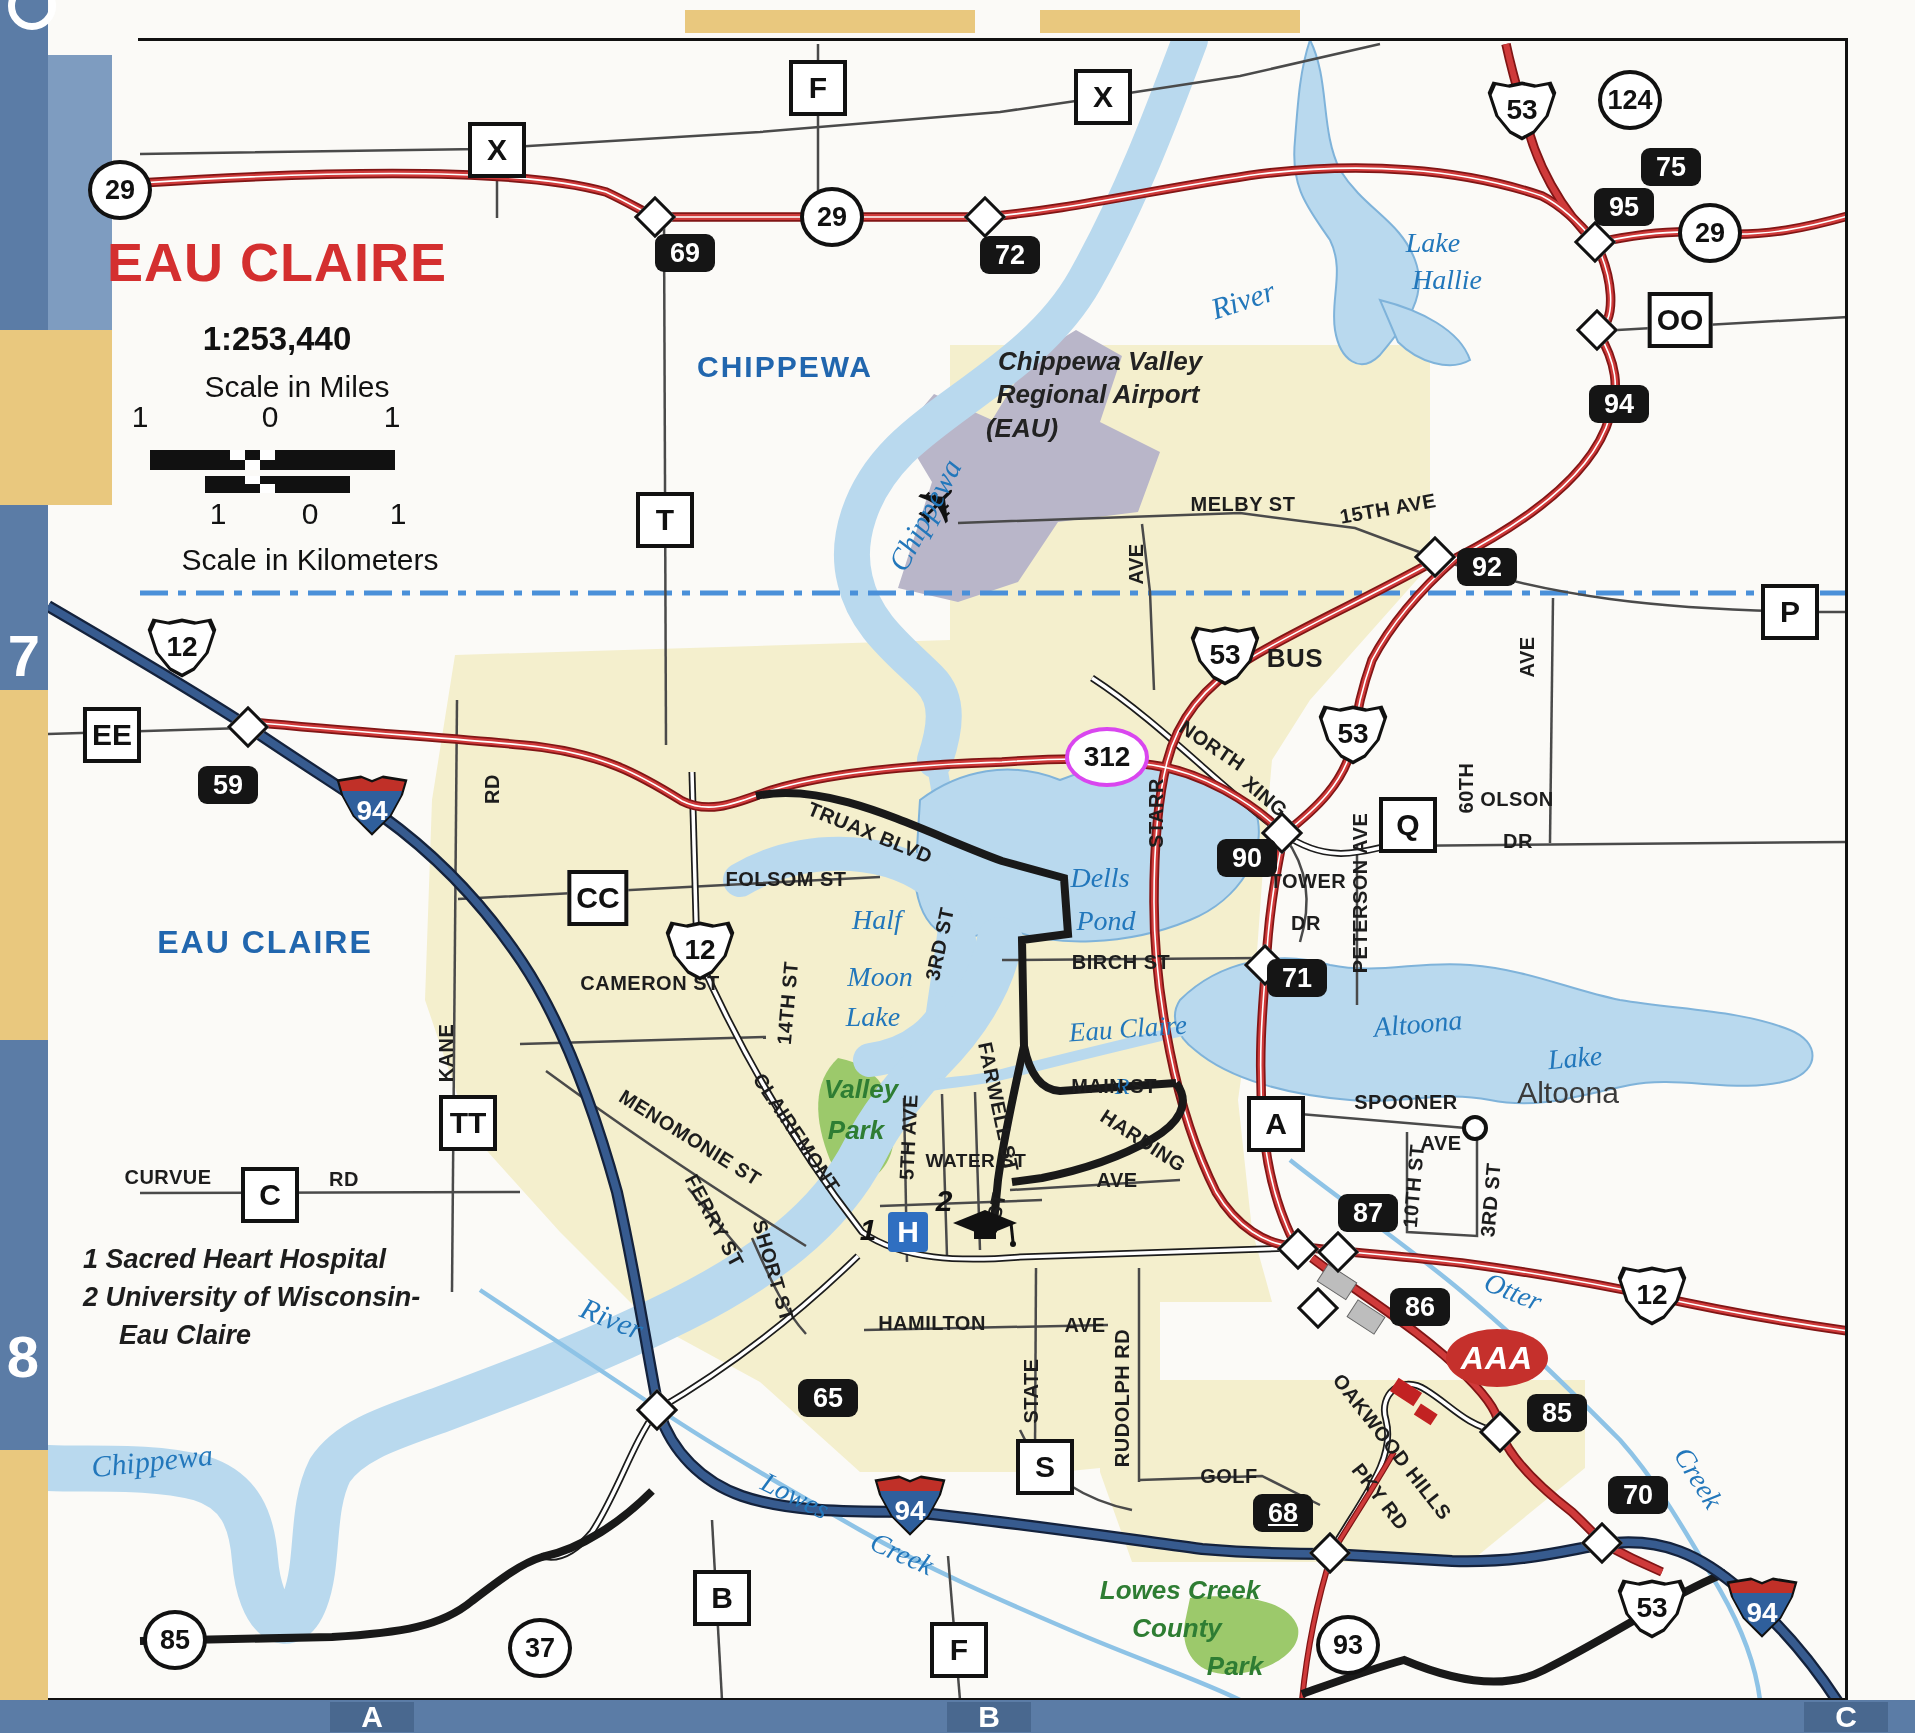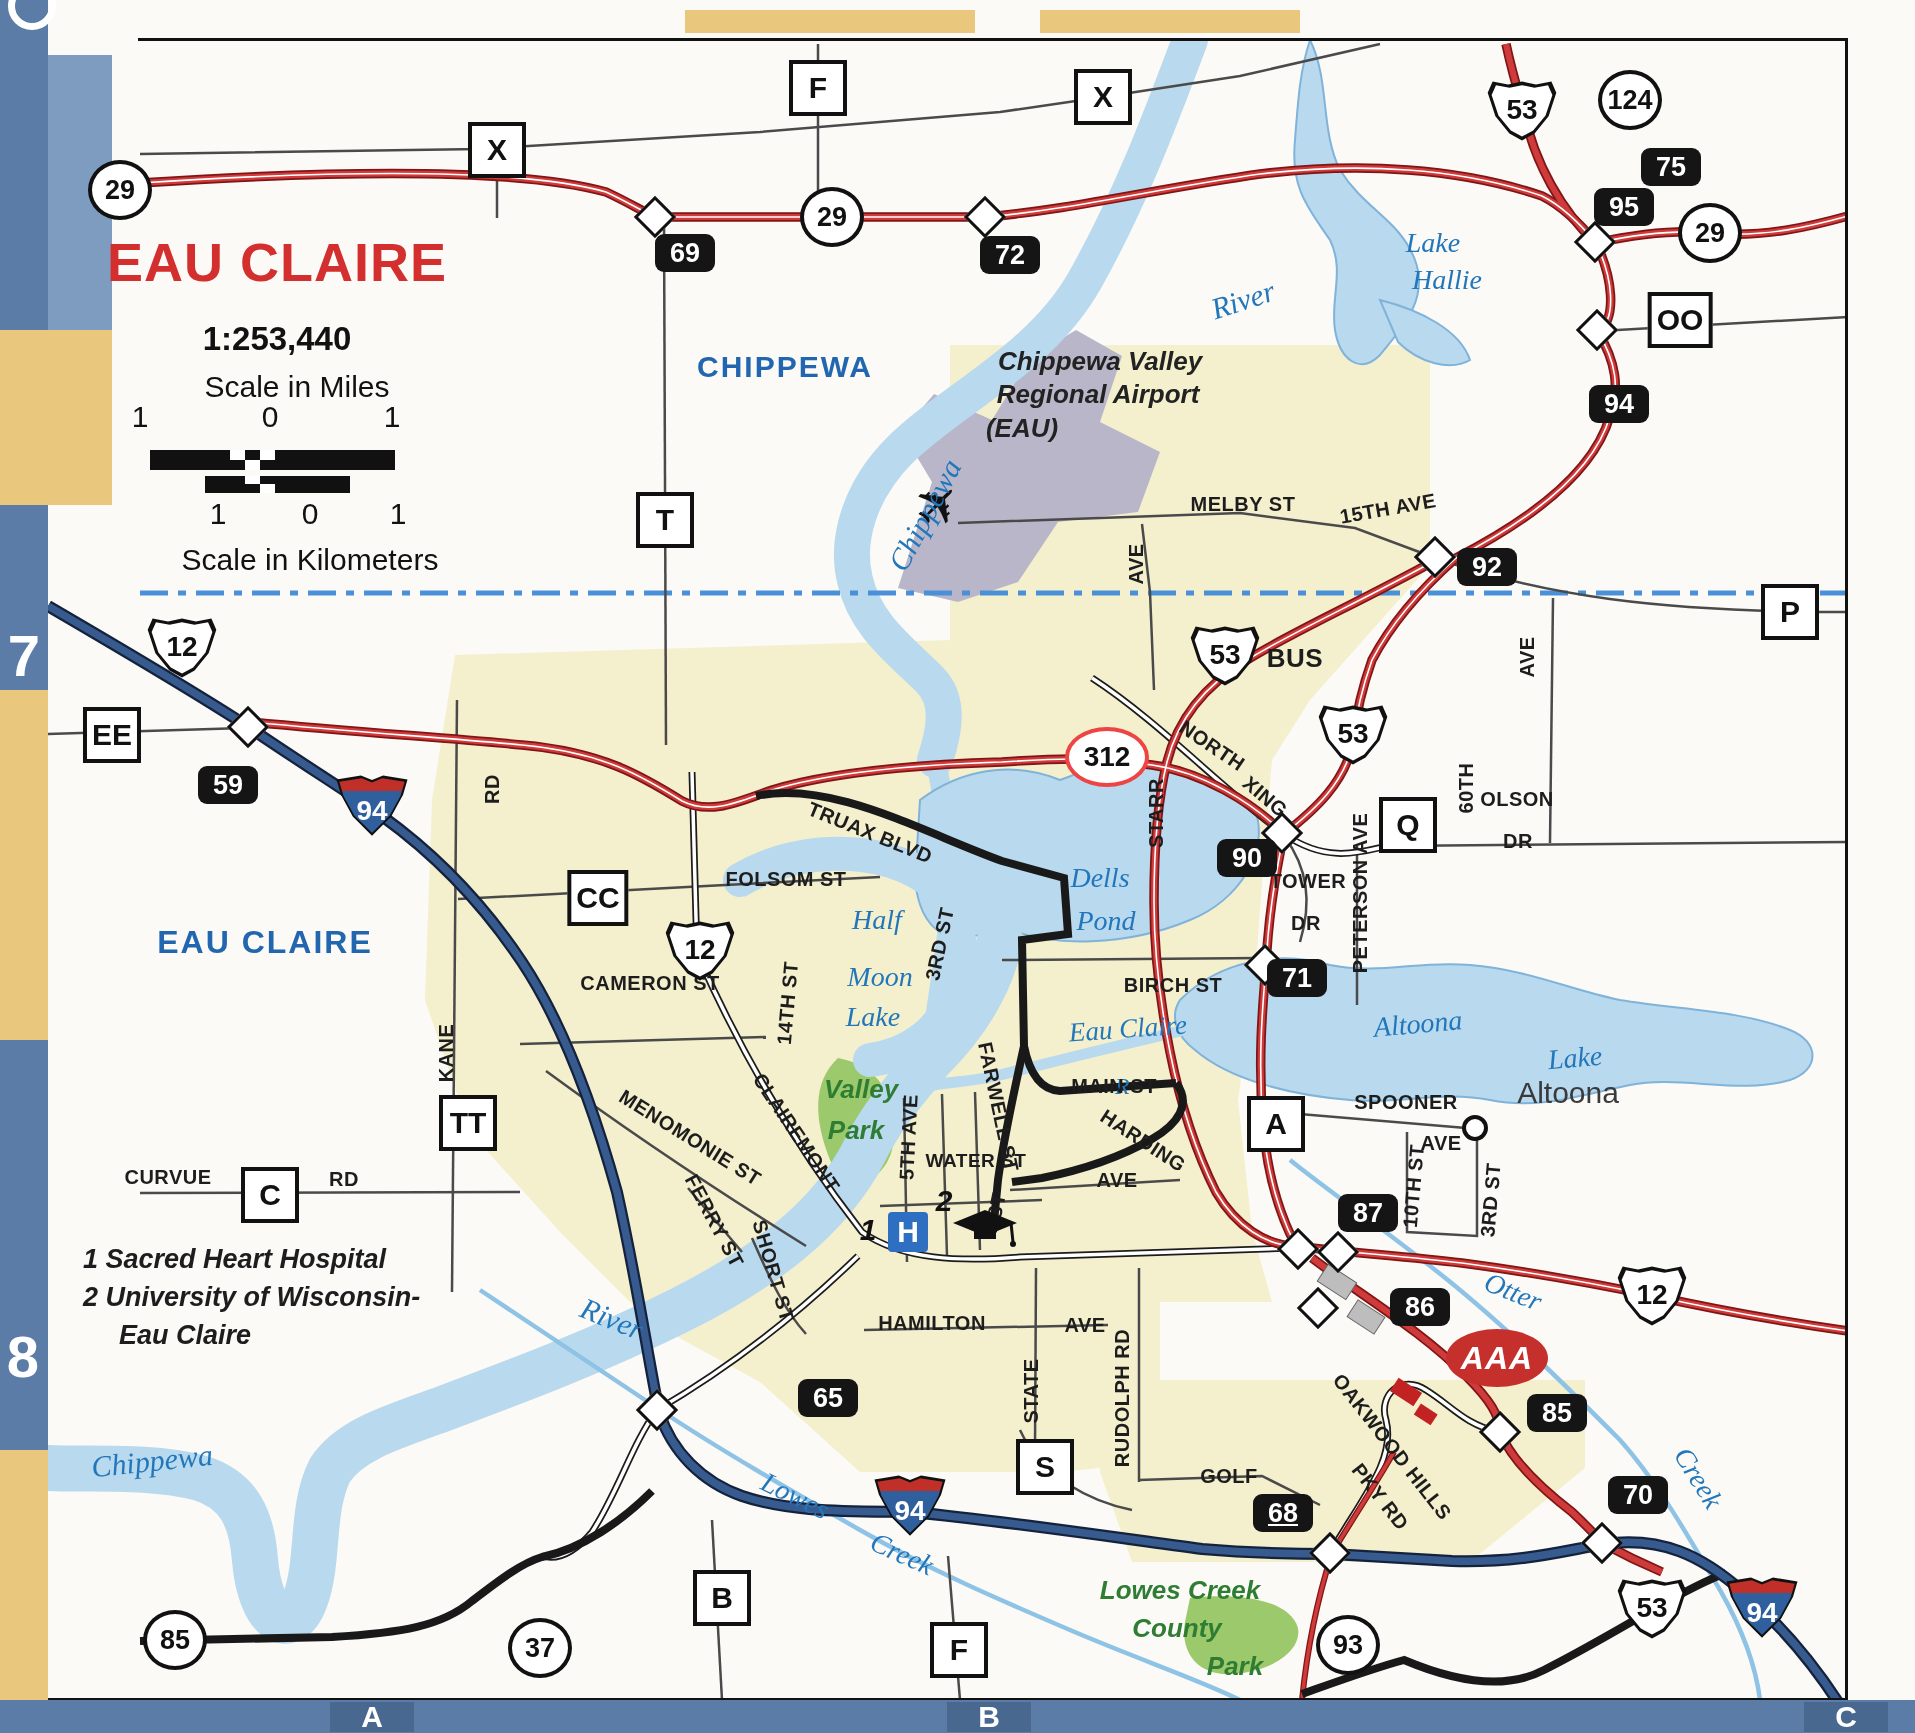--- a/index.html
+++ b/index.html
@@ -41,21 +41,21 @@
   .lb.pt{font-style:italic;font-weight:700;font-size:30px;color:#111;}
   
   .mk{position:absolute;display:flex;align-items:center;justify-content:center;z-index:5;
       transform:translate(-50%,-50%);}
   .mk-exit{background:#151515;color:#fff;font-weight:bold;font-size:27px;height:38px;
            min-width:48px;padding:0 6px;border-radius:9px;}
   .mk-county{background:#fff;border:4px solid #111;color:#111;font-weight:bold;font-size:30px;
              min-width:40px;height:48px;padding:0 5px;}
   .mk-circle{background:#fff;border:4px solid #111;border-radius:50%;color:#111;
              min-width:52px;height:52px;font-weight:bold;font-size:27px;padding:0 2px;}
-  .mk-oval{background:#fff;border:4px solid #ef4444;border-radius:50%;color:#111;
+  .mk-oval{background:#fff;border:4px solid #d946ef;border-radius:50%;color:#111;
            width:76px;height:52px;font-weight:bold;font-size:28px;}
   .mk-us{width:70px;height:62px;position:absolute;}
   .us-o,.us-i{position:absolute;clip-path:polygon(8% 4%,30% 9%,50% 4%,70% 9%,92% 4%,99% 22%,88% 60%,68% 88%,50% 99%,32% 88%,12% 60%,1% 22%);}
   .us-o{inset:0;background:#111;}
   .us-i{inset:4px;background:#fff;}
   .us-t{position:relative;font-weight:bold;font-size:28px;color:#111;z-index:1;}
   .mk-interstate{width:74px;height:64px;}
   .i-o,.i-i{position:absolute;clip-path:polygon(2% 10%,35% 4%,50% 11%,65% 4%,98% 10%,92% 34%,76% 68%,50% 98%,24% 68%,8% 34%);}
   .i-o{inset:0;background:#111;}
   .i-i{inset:3px;background:linear-gradient(180deg,#c03028 0 26%,#2f5f9c 26% 100%);}
@@ -385,21 +385,21 @@
       <div class="lb st" style="left: 1360px; top: 893px; transform: translate(-50%, -50%) rotate(-90deg);">PETERSON AVE</div>
       <div class="lb st" style="left: 1466px; top: 788px; transform: translate(-50%, -50%) rotate(-90deg);">60TH</div>
       <div class="lb st" style="left: 1527px; top: 657px; transform: translate(-50%, -50%) rotate(-90deg);">AVE</div>
       <div class="lb st" style="left: 1517px; top: 799px; transform: translate(-50%, -50%);">OLSON</div>
       <div class="lb st" style="left: 1518px; top: 841px; transform: translate(-50%, -50%);">DR</div>
       <div class="lb st" style="left: 1156px; top: 813px; transform: translate(-50%, -50%) rotate(-90deg);">STARR</div>
       <div class="lb st" style="left: 1136px; top: 564px; transform: translate(-50%, -50%) rotate(-90deg);">AVE</div>
       <div class="lb st" style="left: 870px; top: 833px; transform: translate(-50%, -50%) rotate(22deg);">TRUAX BLVD</div>
       <div class="lb st" style="left: 786px; top: 879px; transform: translate(-50%, -50%);">FOLSOM ST</div>
       <div class="lb st" style="left: 940px; top: 944px; transform: translate(-50%, -50%) rotate(-78deg);">3RD ST</div>
-      <div class="lb st" style="left: 1173px; top: 962px; transform: translate(-50%, -50%); margin-top: 23px;">BIRCH ST</div>
+      <div class="lb st" style="left: 1121px; top: 962px; transform: translate(-50%, -50%);">BIRCH ST</div>
       <div class="lb st" style="left: 788px; top: 1003px; transform: translate(-50%, -50%) rotate(-85deg);">14TH ST</div>
       <div class="lb st" style="left: 650px; top: 983px; transform: translate(-50%, -50%); text-align: center;">CAMERON ST</div>
       <div class="lb st" style="left: 492px; top: 789px; transform: translate(-50%, -50%) rotate(-90deg);">RD</div>
       <div class="lb st" style="left: 446px; top: 1053px; transform: translate(-50%, -50%) rotate(-90deg);">KANE</div>
       <div class="lb st" style="left: 690px; top: 1138px; transform: translate(-50%, -50%) rotate(32deg);">MENOMONIE ST</div>
       <div class="lb st" style="left: 796px; top: 1133px; transform: translate(-50%, -50%) rotate(56deg);">CLAIREMONT</div>
       <div class="lb st" style="left: 714px; top: 1221px; transform: translate(-50%, -50%) rotate(62deg);">FERRY ST</div>
       <div class="lb st" style="left: 773px; top: 1271px; transform: translate(-50%, -50%) rotate(74deg);">SHORT ST</div>
       <div class="lb st" style="left: 909px; top: 1137px; transform: translate(-50%, -50%) rotate(-87deg);">5TH AVE</div>
       <div class="lb st" style="left: 976px; top: 1161px; font-size: 19px; transform: translate(-50%, -50%);">WATER ST</div>

